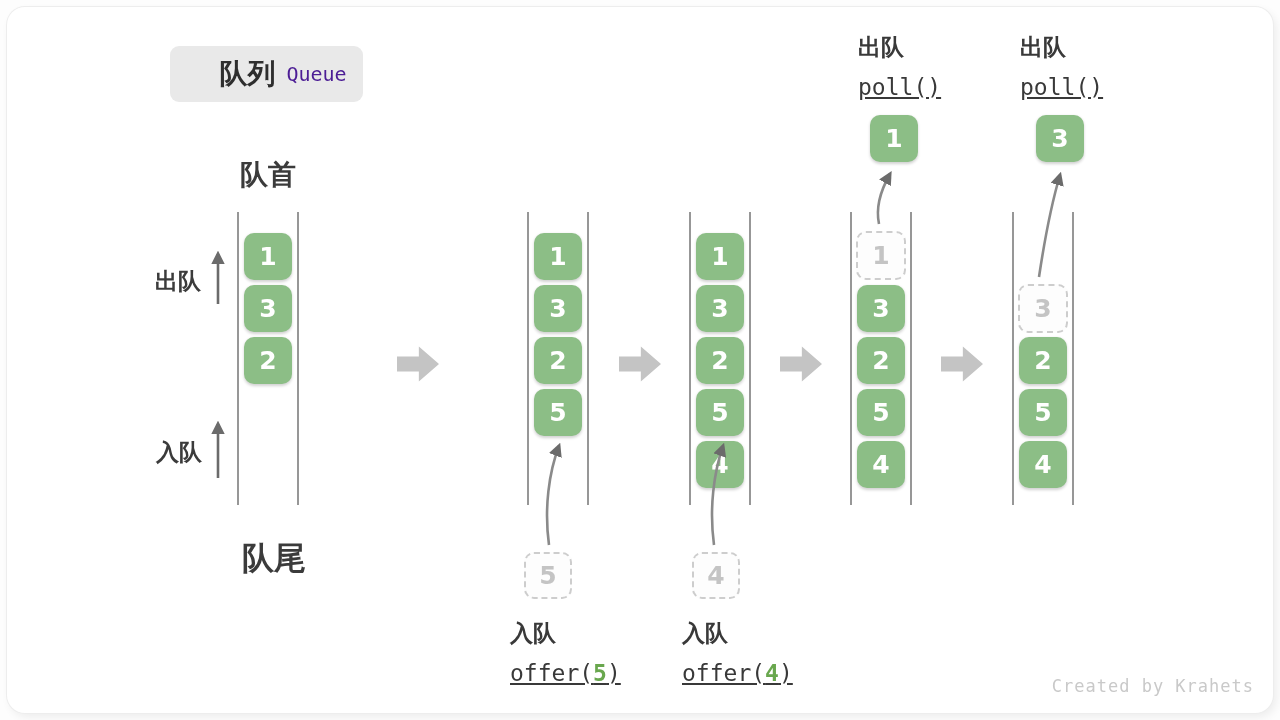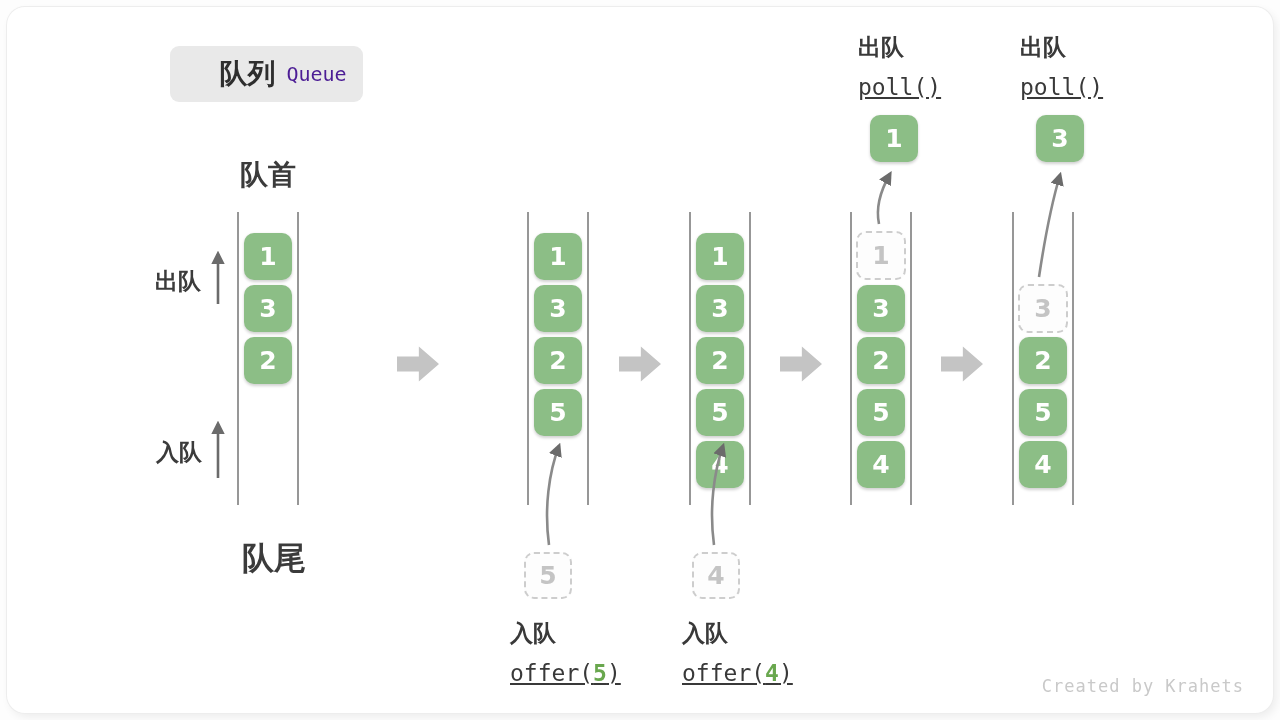--- a/index.html
+++ b/index.html
@@ -42,21 +42,21 @@
     position:absolute;width:42px;height:40px;background:#c4c4c4;
     clip-path:polygon(0 31%, 52% 31%, 52% 6%, 100% 50%, 52% 94%, 52% 69%, 0 69%);
   }
 
   .op-label{position:absolute;white-space:nowrap;}
   .op-zh{font-weight:700;font-size:23px;color:#393939;margin-bottom:11px;}
   .op-code{font-family:"DejaVu Sans Mono","Liberation Mono",monospace;font-size:23px;color:#393939;text-decoration:underline;}
   .green-text{color:#69a74e;font-weight:700;}
 
   .watermark{
-    position:absolute;right:36px;bottom:24px;
+    position:absolute;right:26px;bottom:24px;
     font-family:"DejaVu Sans Mono","Liberation Mono",monospace;
     font-size:17px;color:#c9c9c9;letter-spacing:1px;
   }
   svg.overlay{position:absolute;left:0;top:0;pointer-events:none;}
 </style>
 </head>
 <body>
 
 <div class="stage">
   <div class="card"></div>

